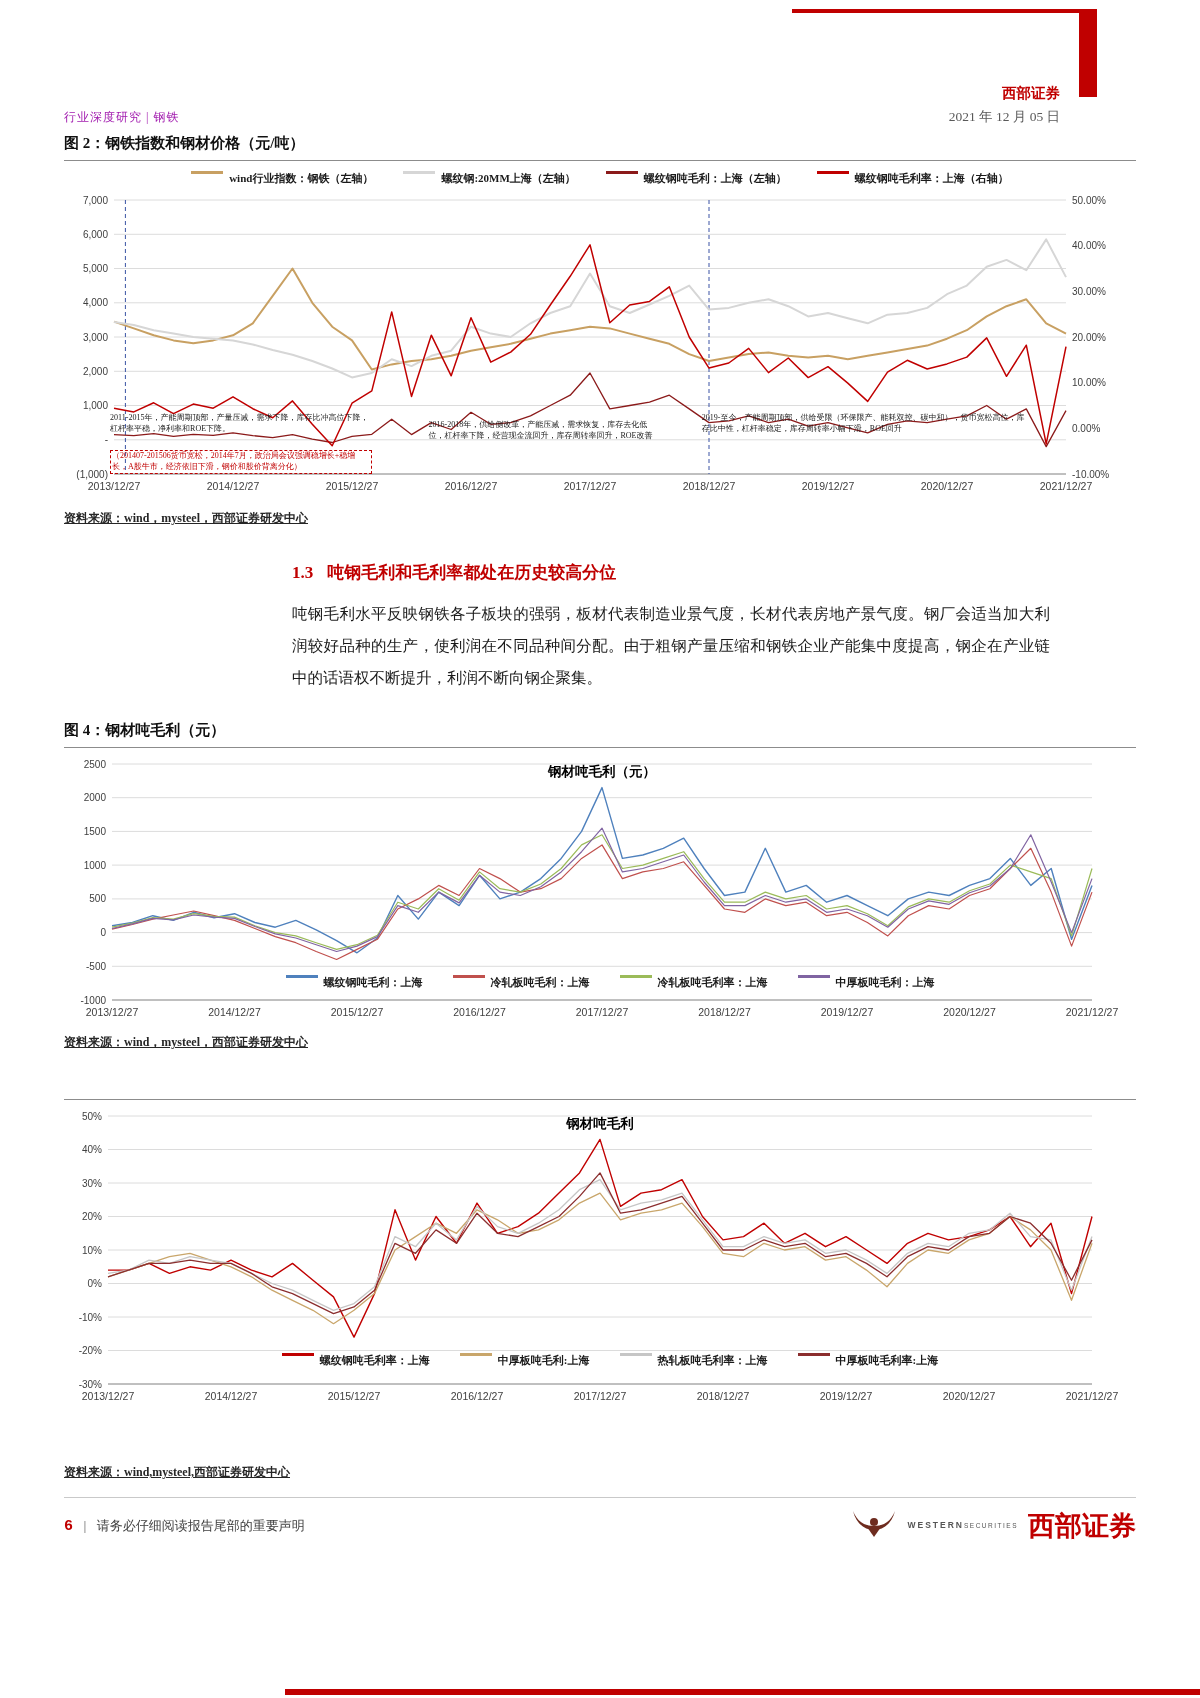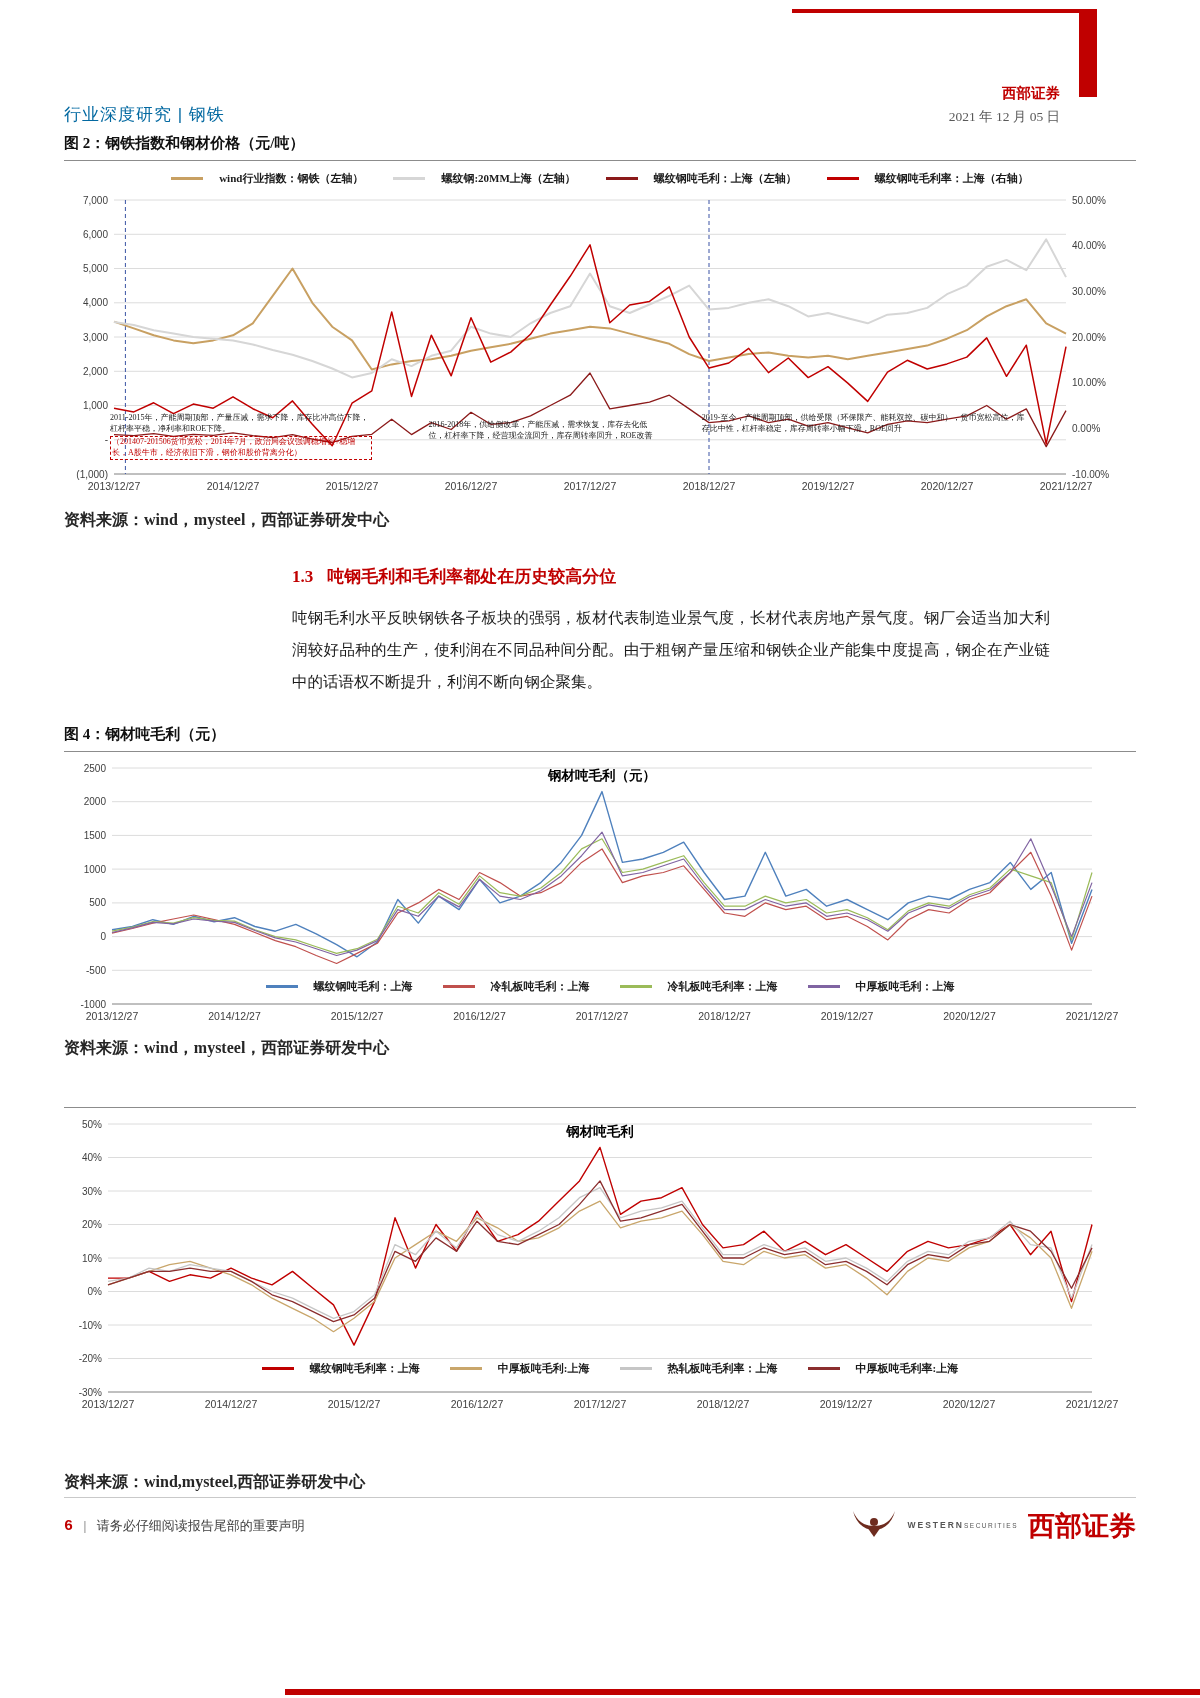--- a/index.html
+++ b/index.html
@@ -3,39 +3,39 @@
 <meta charset="utf-8">
 <style>
   html,body{margin:0;padding:0;background:#ffffff;}
   .page{position:relative;width:1200px;height:1698px;background:#fff;overflow:hidden;
         font-family:"Liberation Sans",sans-serif;color:#222;}
   
   .top-redline{position:absolute;left:792px;top:9px;width:305px;height:4px;background:#C00000;}
   .top-redbar{position:absolute;left:1079px;top:9px;width:18px;height:88px;background:#C00000;}
   
   .header{display:flex;justify-content:space-between;align-items:flex-end;margin:84px 140px 0 64px;}
-  .header-left{font-size:17px;color:#0369a1;letter-spacing:1px;font-family:Liberation Sans, sans-serif;}
+  .header-left{font-size:12px;color:#a21caf;letter-spacing:1px;font-family:Liberation Serif, serif;}
   .header-right{text-align:right;}
   .header-brand{color:#C00000;font-weight:bold;font-size:14.5px;font-family:"Liberation Serif",serif;}
   .header-date{color:#595959;font-size:13.5px;margin-top:5px;font-family:"Liberation Serif",serif;}
   
   .fig{margin:0 64px;}
   .fig-title{font-size:15px;font-weight:bold;color:#111;font-family:"Liberation Serif",serif;}
   .fig-rule{border:0;border-top:1px solid #8C8C8C;margin:7px 0 0 0;}
   .chart{position:relative;margin-top:6px;}
   .svg-slot svg{display:block;font-family:"Liberation Sans",sans-serif;}
   .legend{display:flex;justify-content:center;align-items:center;gap:30px;
           font-size:11px;font-weight:bold;color:#1a1a1a;font-family:"Liberation Serif",serif;}
   .legend-top{padding:4px 0 2px 0;}
   .legend-overlay{position:absolute;left:60px;right:40px;}
-  .legend-item{display:inline-flex;align-items:center;white-space:nowrap;gap:10px;}
+  .legend-item{display:inline-flex;align-items:flex-start;white-space:nowrap;}
   .sw{display:inline-block;width:32px;height:3px;margin-right:6px;}
   .annot{position:absolute;font-size:8px;line-height:1.35;font-family:"Liberation Serif",serif;}
-  .annot .boxed{border:1px dashed #C00000;padding:0 1px;margin-top:1px;}
-  .source{font-size:16px;font-weight:bold;color:#262626;margin-top:10px;font-family:"Liberation Serif",serif;}
+  .annot .boxed{border:1px dashed #C00000;padding:0 1px;margin-top:15px;}
+  .source{font-size:12px;font-weight:bold;color:#262626;margin-top:10px;font-family:"Liberation Serif",serif;text-decoration:underline;}
   
   .sec-head{margin:34px 64px 0 292px;color:#C00000;font-weight:bold;font-size:17px;font-family:"Liberation Serif",serif;}
   .sec-head .sec-title{margin-left:14px;}
   .body-text{margin:14px 150px 0 292px;font-size:15.5px;line-height:2.05;color:#1a1a1a;
              text-align:justify;font-family:"Liberation Serif",serif;}
   .mt28{margin-top:28px;} .mt48{margin-top:48px;}
   .src-late{margin-top:56px;}
   
   .footer{position:absolute;left:64px;right:64px;top:1497px;border-top:1px solid #C9C9C9;
           padding-top:10px;display:flex;justify-content:space-between;align-items:center;}

